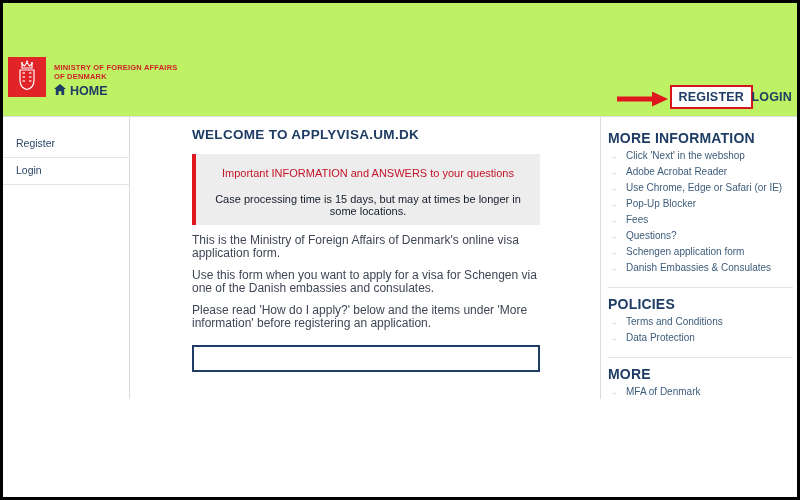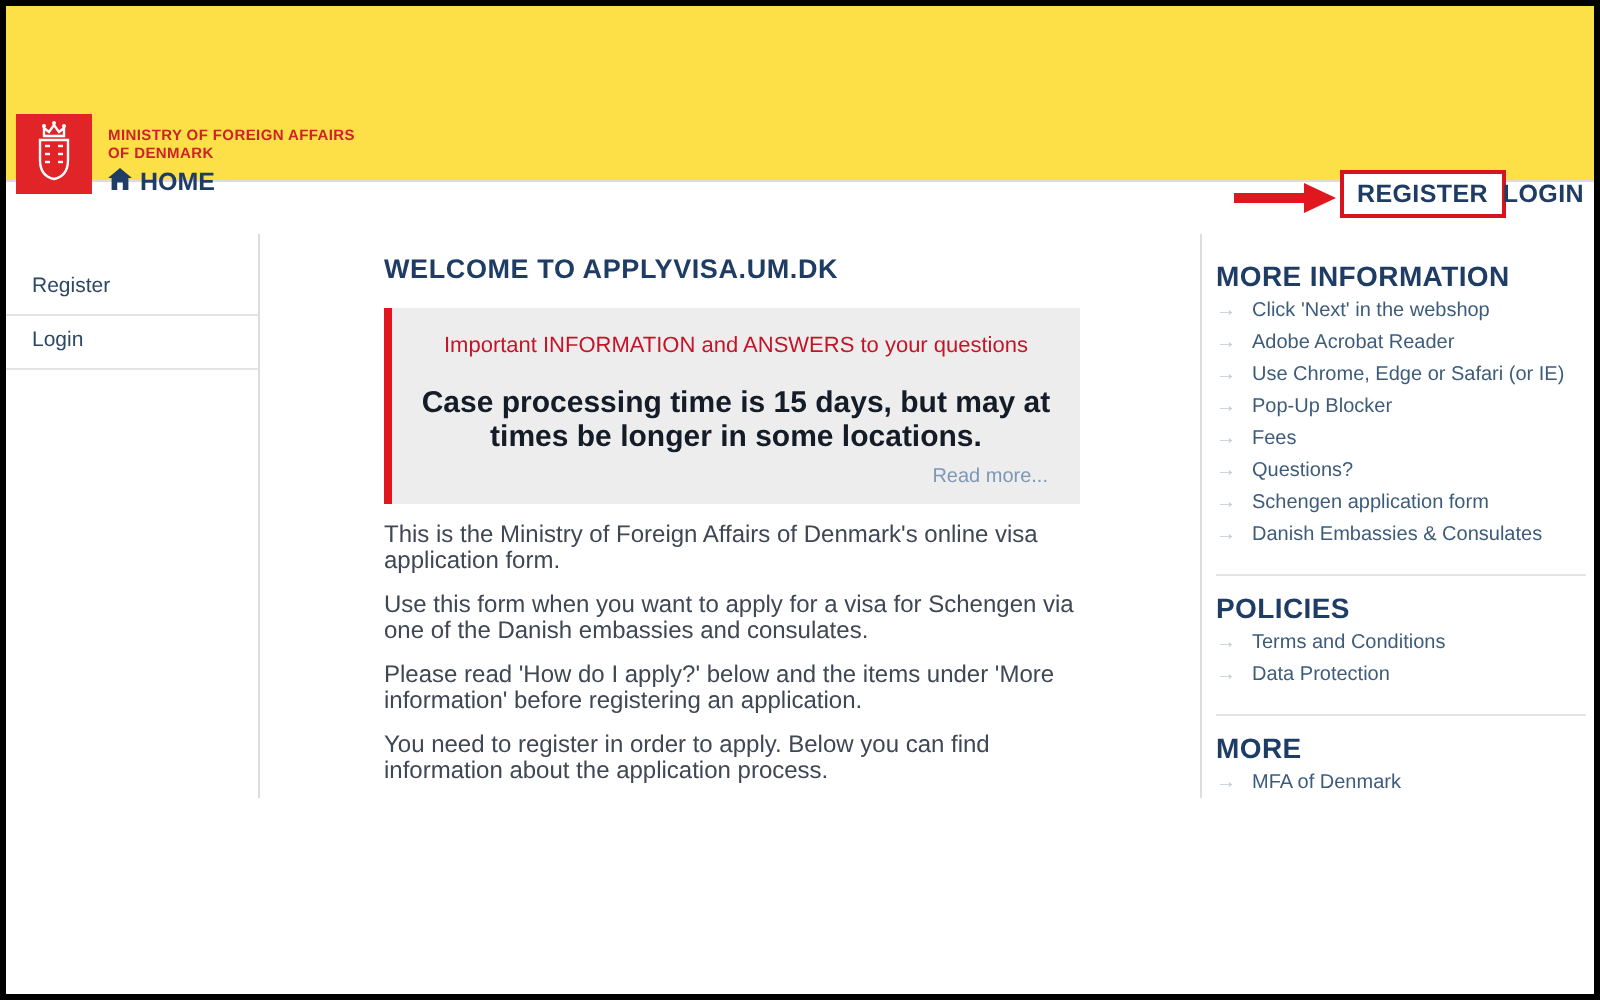--- a/index.html
+++ b/index.html
@@ -1,38 +1,38 @@
 <!DOCTYPE html>
 <html><head>
 <meta charset="utf-8">
 <style>
   html,body{margin:0;padding:0;background:#fff;}
   *{box-sizing:border-box;font-family:"Liberation Sans","DejaVu Sans",sans-serif;}
   .frame{position:relative;width:800px;height:500px;border:3px solid #000;background:#fff;overflow:hidden;}
   .page{position:absolute;left:0;top:0;width:794px;height:396px;overflow:hidden;background:#fff;}
 
   
-  .header{position:absolute;left:0;top:0;width:794px;height:88px;border-bottom:1px solid #dcdcdc;background:#fde047;}
+  .header{position:absolute;left:0;top:0;width:794px;height:114px;border-bottom:1px solid #dcdcdc;background:#bef264;}
   .logo{position:absolute;left:5px;top:54px;width:38px;height:40px;background:#e02428;display:flex;align-items:center;justify-content:center;cursor:pointer;}
   .ministry{position:absolute;left:51px;top:60px;color:#ce2129;font-size:7.5px;font-weight:bold;line-height:9px;letter-spacing:.2px;}
   .home{position:absolute;left:51px;top:81px;display:flex;align-items:center;gap:4px;color:#1e3c64;font-size:12.5px;font-weight:bold;cursor:pointer;}
   .arrow-annot{position:absolute;right:129px;top:88px;}
   .register-box{position:absolute;right:44px;top:82px;border:2px solid #d6141c;padding:3px 7px;color:#1e3c64;font-size:12.5px;font-weight:bold;letter-spacing:.2px;cursor:pointer;background:#fff;}
   .login-link{position:absolute;right:5px;top:87px;color:#1e3c64;font-size:12.5px;font-weight:bold;letter-spacing:.2px;cursor:pointer;}
 
   
   .left-nav{position:absolute;left:0;top:114px;width:127px;height:282px;border-right:1px solid #dcdcdc;padding-top:14px;}
   .left-nav .item{padding:6px 6px 8px 13px;border-bottom:1px solid #e4e4e4;color:#2c4866;font-size:10.5px;cursor:pointer;}
 
   
   .main{position:absolute;left:189px;top:114px;width:348px;}
   .main h1{margin:10px 0 0;color:#1e3c64;font-size:13.5px;font-weight:bold;letter-spacing:.3px;}
   .alert{margin-top:12px;background:#ededee;border-left:4px solid #e0171f;padding:13px 10px 8px;}
   .alert .a-title{color:#c41428;font-size:11px;font-weight:normal;text-align:center;}
-  .alert .a-msg{color:#141c28;font-size:15px;font-weight:bold;text-align:center;margin-top:14px;}
+  .alert .a-msg{color:#141c28;font-size:11px;font-weight:normal;text-align:center;margin-top:14px;}
   .alert .a-more{color:#7d98b6;font-size:10px;text-align:right;margin-top:6px;padding-right:6px;cursor:pointer;}
   .main p{margin:9px 0 0;color:#3f4654;font-size:12px;line-height:13px;}
   .acc-group{margin-top:15px;}
   .accordion{position:relative;border:2px solid #1e3c64;height:27px;display:flex;align-items:center;justify-content:center;color:#1e3c64;font-size:10.5px;cursor:pointer;background:#fff;}
 
   
   .right-sb{position:absolute;left:597px;top:114px;width:197px;height:282px;border-left:1px solid #dcdcdc;padding:13px 4px 0 7px;}
   .right-sb .section{padding:0 0 9px;}
   .right-sb .section + .section{border-top:1px solid #e4e4e4;padding-top:8px;}
   .right-sb h2{margin:0 0 4px;color:#1e3c64;font-size:14px;font-weight:bold;letter-spacing:.2px;}
@@ -93,27 +93,25 @@
       <div class="item">Register</div>
       <div class="item">Login</div>
     </div>
 
     <div class="main">
       <h1>WELCOME TO APPLYVISA.UM.DK</h1>
 
       <div class="alert">
         <div class="a-title">Important INFORMATION and ANSWERS to your questions</div>
         <div class="a-msg">Case processing time is 15 days, but may at times be longer in some locations.</div>
-        <div class="a-more">Read more...</div>
       </div>
 
       <p>This is the Ministry of Foreign Affairs of Denmark's online visa application form.</p>
       <p>Use this form when you want to apply for a visa for Schengen via one of the Danish embassies and consulates.</p>
       <p>Please read 'How do I apply?' below and the items under 'More information' before registering an application.</p>
-      <p>You need to register in order to apply. Below you can find information about the application process.</p>
 
       <div class="acc-group">
         <div class="accordion">
           
           
         </div>
 
       </div>
     </div>
 

